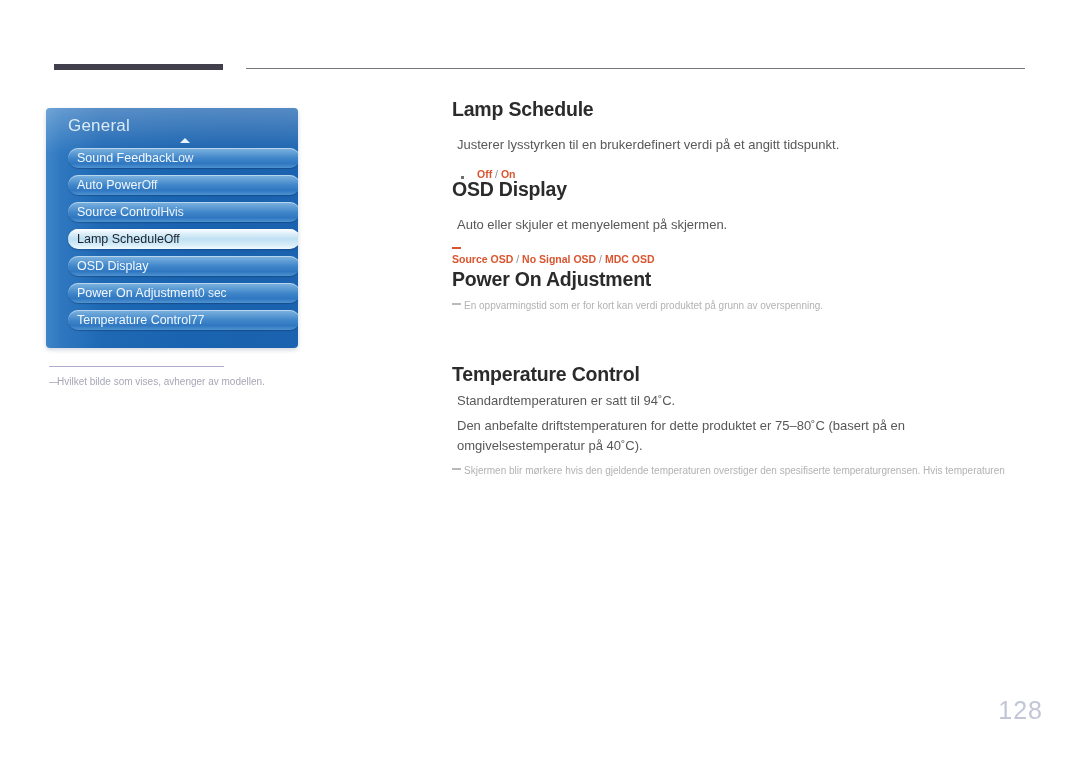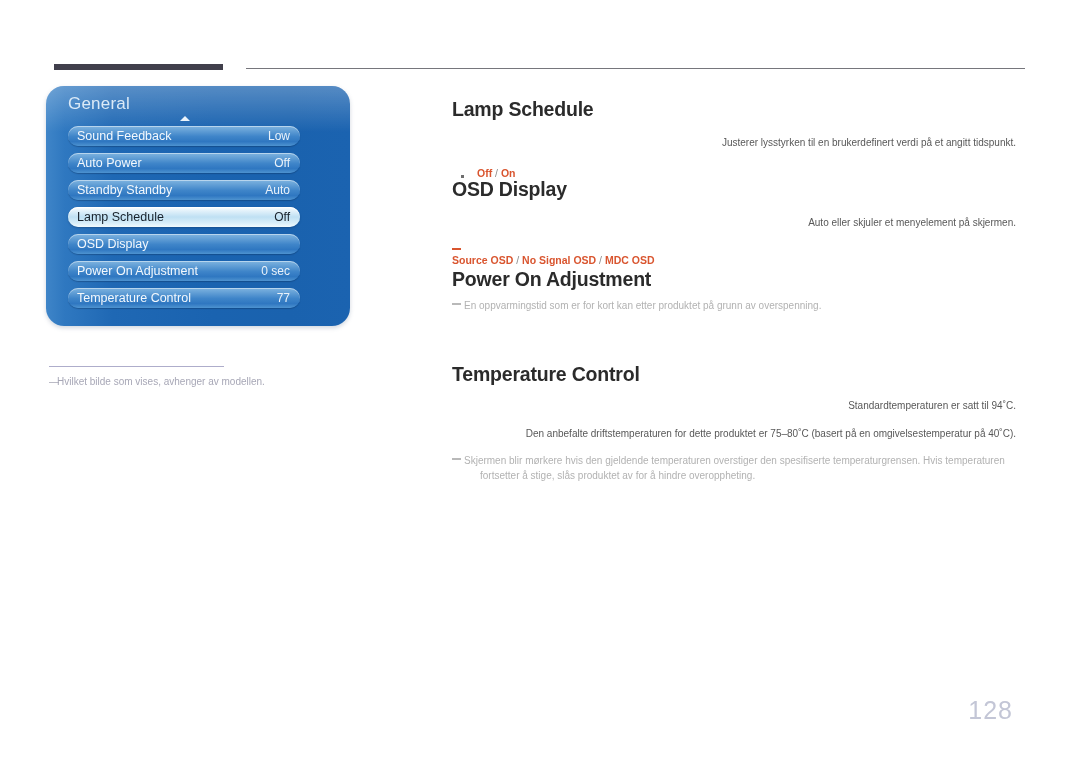--- a/index.html
+++ b/index.html
@@ -31,24 +31,24 @@
     top: 68px;
     width: 779px;
     height: 1px;
     background: #76767c;
   }
 
   
   .osd-panel {
     position: absolute;
     left: 46px;
-    top: 86px;
-    width: 304px;
+    top: 108px;
+    width: 252px;
     height: 240px;
-    border-radius: 18px;
+    border-radius: 4px;
     background: linear-gradient(to right,
         #3f85c8 0%, #2f78c0 6%, #1f68b4 22%, #1a63b0 55%, #1a62ae 80%, #1b63b0 100%);
     box-shadow: 0 2px 4px rgba(90,110,140,0.28);
     overflow: hidden;
   }
   .osd-panel::before {
     content: "";
     position: absolute;
     left: 0; top: 0; right: 0;
     height: 46px;
@@ -84,21 +84,20 @@
   .osd-row {
     position: relative;
     height: 20px;
     margin-bottom: 7px;
     border-radius: 10px;
     background: linear-gradient(to bottom, #7fb4e0 0%, #69a4d8 18%, #3f85c9 52%, #2f77c1 78%, #4e93d0 100%);
     box-shadow: inset 0 1px 0 rgba(255,255,255,0.45),
                 0 1px 1px rgba(10,40,80,0.35);
     display: flex;
     align-items: center;
-    justify-content: space-between;
     padding: 0 10px 0 9px;
     box-sizing: border-box;
   }
   .osd-row .osd-label {
     font-size: 12.5px;
     color: #f3f8fd;
     white-space: nowrap;
   }
   .osd-row .osd-value {
     font-size: 12px;
@@ -147,25 +146,24 @@
     width: 576px;
   }
   .sec-title {
     font-size: 19.5px;
     font-weight: bold;
     color: #2b2b2b;
     letter-spacing: -0.2px;
     margin: 0;
   }
   .sec-body {
-    font-size: 10px;
+    font-size: 13px;
     color: #585858;
     line-height: 1.55;
-    margin: 12px;
-    text-align: right;
+    margin: 5px;
   }
 
   .block-lamp   { position: absolute; left: 0; top: 0; width: 576px; }
   .block-osd    { position: absolute; left: 0; top: 80px; width: 576px; }
   .block-power  { position: absolute; left: 0; top: 170px; width: 576px; }
   .block-temp   { position: absolute; left: 0; top: 265px; width: 576px; }
 
   .sp-desc { margin-top: 14px; }
 
   
@@ -213,21 +211,21 @@
   .note-text {
     font-size: 10px;
     color: #b2b2b2;
     line-height: 1.5;
   }
   .note-text .cont { display: block; padding-left: 16px; }
 
   
   .page-num {
     position: absolute;
-    right: 67px;
+    right: 37px;
     bottom: 38px;
     font-size: 25px;
     color: #c3c6d6;
     letter-spacing: 1px;
   }
 </style>
 </head>
 <body>
 
 <div class="rule-thick"></div>
@@ -243,22 +241,22 @@
       <span class="osd-label">Sound Feedback</span>
       <span class="osd-value">Low</span>
     </div>
 
     <div class="osd-row">
       <span class="osd-label">Auto Power</span>
       <span class="osd-value">Off</span>
     </div>
 
     <div class="osd-row">
-      <span class="osd-label">Standby Standby</span>
-      <span class="osd-value">Auto</span>
+      <span class="osd-label">Source Control</span>
+      <span class="osd-value">Hvis</span>
     </div>
 
     <div class="osd-row selected">
       <span class="osd-label">Lamp Schedule</span>
       <span class="osd-value">Off</span>
     </div>
 
     <div class="osd-row">
       <span class="osd-label">OSD Display</span>
       <span class="osd-value"></span>
@@ -297,29 +295,29 @@
     <div class="dash-row">
       <span class="dash-mark"></span>
       <span><span class="opt">Source OSD</span><span class="opt-sep"> / </span><span class="opt">No Signal OSD</span><span class="opt-sep"> / </span><span class="opt">MDC OSD</span></span>
     </div>
   </div>
 
   <div class="block-power">
     <h2 class="sec-title">Power On Adjustment</h2>
     <div class="note-row">
       <span class="dash-mark grey"></span>
-      <span class="note-text">En oppvarmingstid som er for kort kan etter produktet på grunn av overspenning.</span>
+      <span class="note-text">En oppvarmingstid som er for kort kan verdi produktet på grunn av overspenning.</span>
     </div>
   </div>
 
   <div class="block-temp">
     <h2 class="sec-title">Temperature Control</h2>
     <p class="sec-body">Standardtemperaturen er satt til 94˚C.</p>
     <p class="sec-body">Den anbefalte driftstemperaturen for dette produktet er 75–80˚C (basert på en omgivelsestemperatur på 40˚C).</p>
     <div class="note-row">
       <span class="dash-mark grey"></span>
-      <span class="note-text"><span>Skjermen blir mørkere hvis den gjeldende temperaturen overstiger den spesifiserte temperaturgrensen. Hvis temperaturen</span><span class="cont">fortsetter å stige, slås produktet av for å hindre overoppheting.</span></span>
+      <span class="note-text"><span>Skjermen blir mørkere hvis den gjeldende temperaturen overstiger den spesifiserte temperaturgrensen. Hvis temperaturen</span></span>
     </div>
   </div>
 
 </div>
 
 <div class="page-num">128</div>
 
 </body></html>

